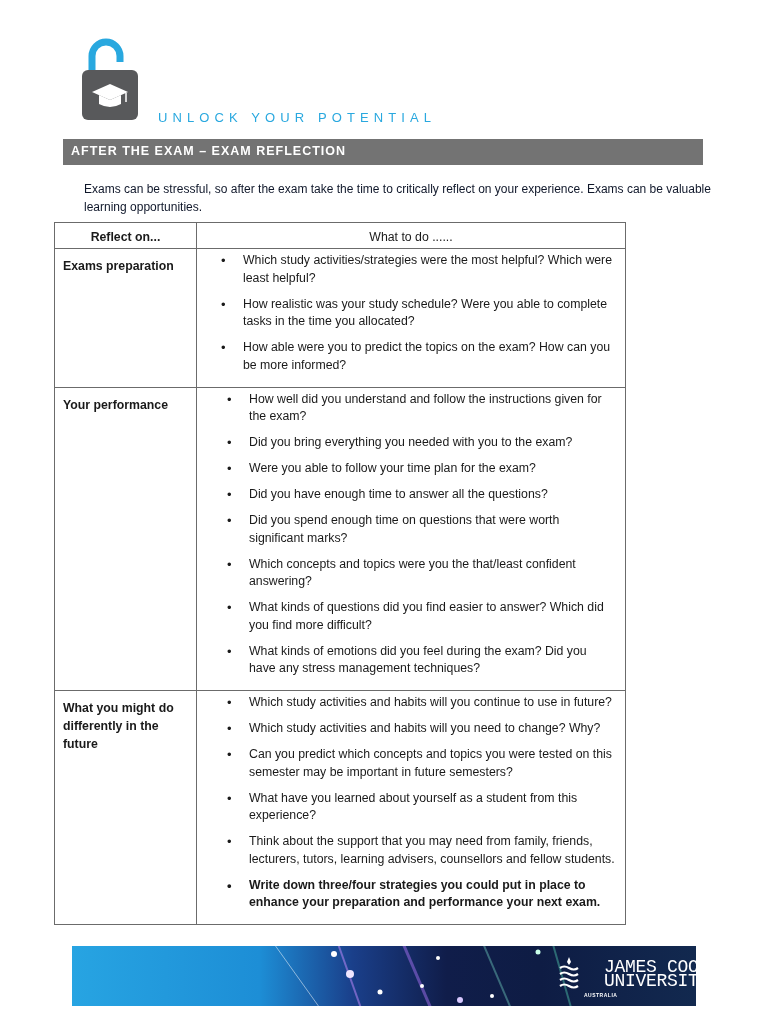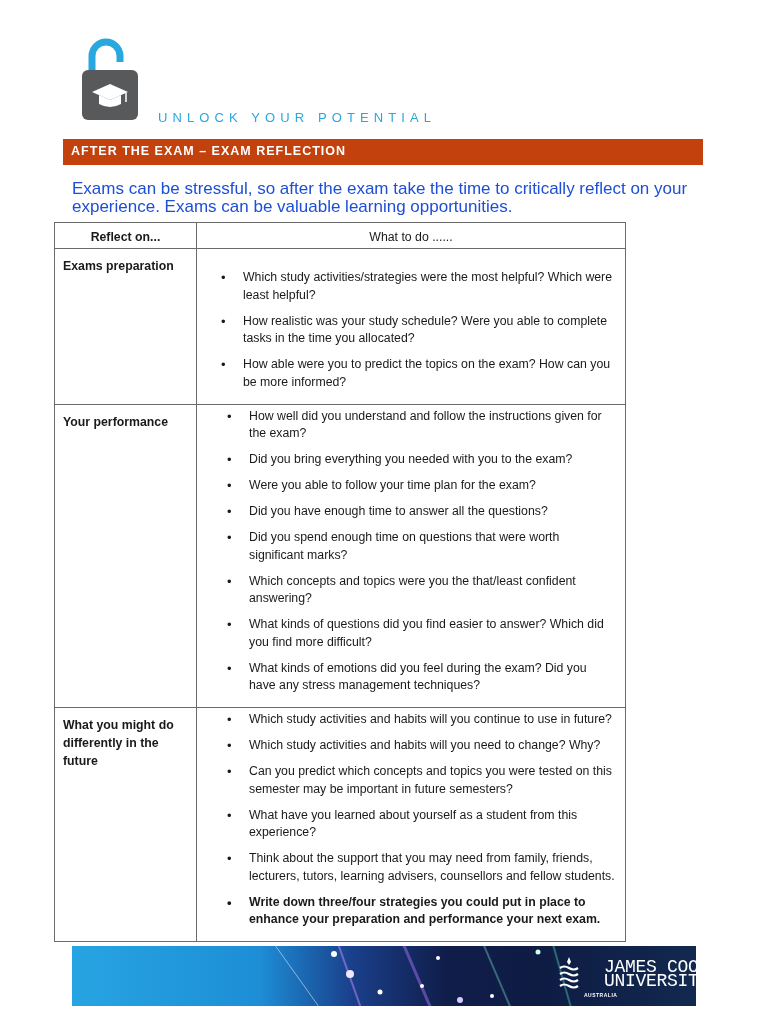--- a/index.html
+++ b/index.html
@@ -5,36 +5,36 @@
   * { box-sizing: border-box; margin: 0; padding: 0; }
   html, body { width: 768px; height: 1024px; background: #ffffff; overflow: hidden; }
   body { font-family: "Liberation Sans", sans-serif; color: #1a1a1a; position: relative; }
 
   .logo { position: absolute; left: 80px; top: 38px; width: 350px; height: 92px; }
   .lock { position: absolute; left: 2px; top: 0; width: 58px; height: 84px; }
   .brand-name { position: absolute; left: 76px; top: 30px; font-size: 35px; color: #58595b; letter-spacing: -1.2px; line-height: 1; white-space: nowrap; }
   .brand-name .bold { font-weight: bold; }
   .brand-tag { position: absolute; left: 78px; top: 72px; font-size: 13px; color: #29a8df; letter-spacing: 5.1px; white-space: nowrap; }
 
-  .section-bar { position: absolute; left: 63px; top: 139px; width: 640px; height: 26px; background: #c2410c; color: #ffffff; font-size: 12.5px; font-weight: bold; letter-spacing: 1px; padding: 5px 0 0 8px; }
+  .section-bar { position: absolute; left: 63px; top: 139px; width: 640px; height: 26px; background: #737373; color: #ffffff; font-size: 12.5px; font-weight: bold; letter-spacing: 1px; padding: 5px 0 0 8px; }
 
-  .intro { position: absolute; left: 72px; top: 180px; width: 640px; font-size: 17px; line-height: 18px; color: #1d4ed8; }
+  .intro { position: absolute; left: 84px; top: 180px; width: 640px; font-size: 12px; line-height: 18px; color: #0f172a; }
 
   table.reflect { position: absolute; left: 54px; top: 222px; width: 572px; border-collapse: collapse; font-size: 12.3px; }
   table.reflect td, table.reflect th { border: 1px solid #6b6b6b; vertical-align: top; }
   table.reflect th { font-weight: bold; height: 26px; text-align: center; padding-top: 7px; font-size: 12.3px; }
   table.reflect th.col1 { font-weight: bold; }
   table.reflect th.col2 { font-weight: normal; }
   td.label { width: 142px; font-weight: bold; padding: 8px 8px 0 8px; line-height: 18px; }
   td.items { padding: 0 10px 4px 0; }
   ul.bullets { list-style: none; }
   ul.bullets li { position: relative; padding-left: 46px; line-height: 17.5px; margin-bottom: 8.5px; }
   ul.bullets li:before { content: "\2022"; position: absolute; left: 24px; top: 0; font-size: 13px; }
   ul.bullets li.strong { font-weight: bold; }
-  .row-prep td.items { padding-top: 20px; }
+  .row-prep td.items { padding-top: 3px; }
   .row-perf td.items, .row-future td.items { padding-top: 3px; }
   .row-perf ul.bullets li { padding-left: 52px; }
   .row-perf ul.bullets li:before { left: 30px; }
   .row-future ul.bullets li { padding-left: 52px; }
   .row-future ul.bullets li:before { left: 30px; }
 
   .footer-banner { position: absolute; left: 72px; top: 946px; width: 624px; height: 60px; overflow: hidden;
     background: linear-gradient(90deg, #27a4e2 0%, #1d8ed6 30%, #1a3f8a 45%, #101d4a 60%, #0e1c44 75%, #12294f 100%); }
   .footer-text { position: absolute; left: 18px; top: 8px; color: #ffffff; font-size: 19px; line-height: 22px; letter-spacing: -0.4px; }
   .jcu { position: absolute; right: 18px; top: 6px; width: 120px; height: 48px; color: #ffffff; }

